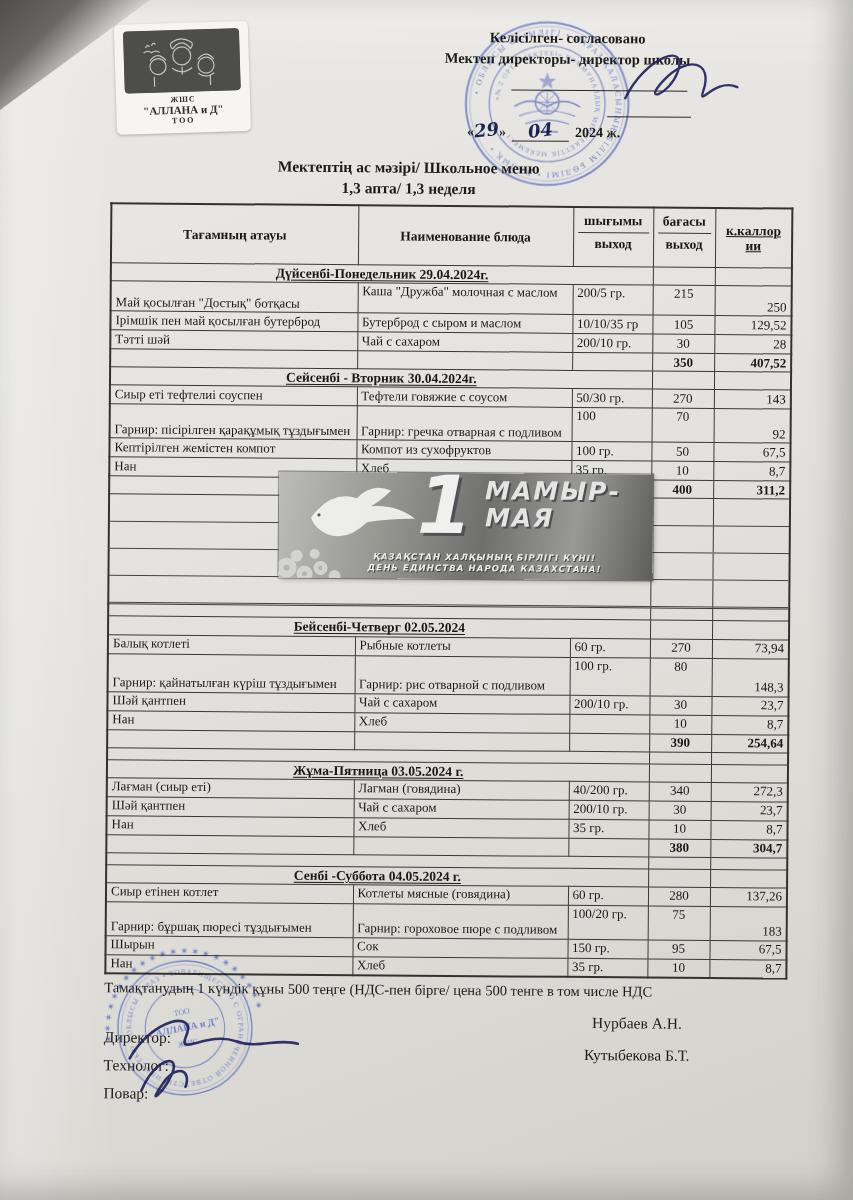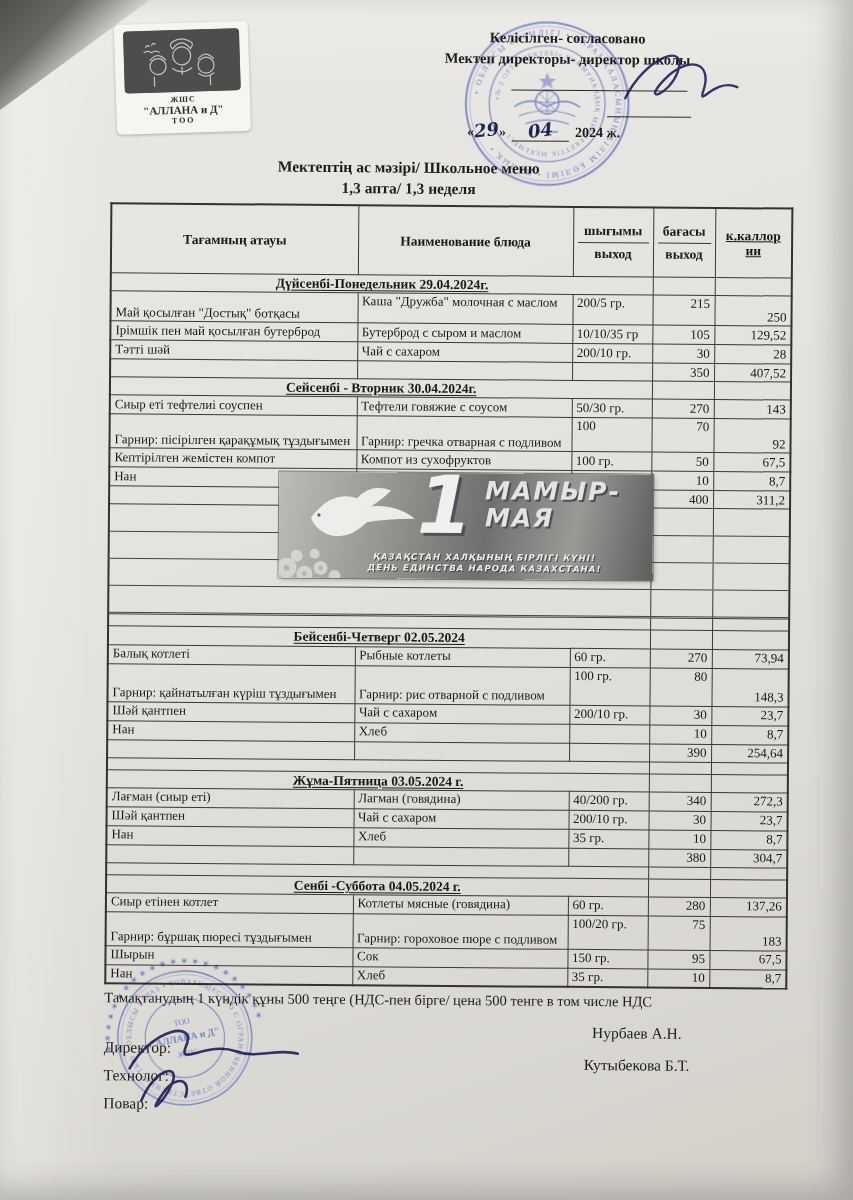--- a/index.html
+++ b/index.html
@@ -35,37 +35,37 @@
   .title{width:540px;margin:2px 0 6px 140px;text-align:center;font-weight:bold;font-size:15.5px;line-height:21px;}
 
   
   .table-wrap{position:relative;margin-left:112px;width:681px;}
   table.menu{border-collapse:collapse;width:681px;table-layout:fixed;font-size:13px;color:#181816;}
   .menu td,.menu th{border:1px solid #3a3935;padding:1px 4px;line-height:1.12;overflow:hidden;}
   table.menu{border:2px solid #33322e;}
   thead tr{height:38px;}
   th{font-size:13.5px;font-weight:bold;text-align:center;vertical-align:middle;}
   .th-stack{padding:0;}
-  .th-stack .th-top{border-bottom:1px solid #3a3935;padding:14px 0 4px;}
+  .th-stack .th-top{border-bottom:1px solid #3a3935;padding:4px 0 4px;}
   .th-stack .th-bot{padding:3px 0 14px;}
   .th-cal div{line-height:15px;text-decoration:underline;}
   .day-hdr-row{height:17px;}
   .day-hdr-cell{font-weight:bold;text-align:center;text-decoration:underline;text-underline-offset:2px;font-size:13.5px;}
   tr.mrow{height:19px;}
   tr.r-split{height:30px;}
   tr.r-tall{height:34px;}
   tr.r-tall2{height:38px;}
   tr.total-row{height:18px;}
   tr.gap-row{height:12px;}
   tr.spacer-row{height:110px;}
   .cell-kk,.cell-ru{text-align:left;}
   .cell-out{}
-  .cell-price{text-align:right;}
+  .cell-price{text-align:center;}
   .cell-cal{text-align:right;}
-  .total-val{font-weight:normal;}
+  .total-val{font-weight:bold;}
   .r-split .cell-kk{vertical-align:bottom;}
   .r-split .cell-ru,.r-split .cell-out,.r-split .cell-price{vertical-align:top;}
   .r-split .cell-cal{vertical-align:bottom;padding-left:12px;}
   .r-tall .cell-kk,.r-tall2 .cell-kk,.r-tall .cell-ru,.r-tall2 .cell-ru{vertical-align:bottom;}
   .r-tall .cell-out,.r-tall2 .cell-out,.r-tall .cell-price,.r-tall2 .cell-price{vertical-align:top;}
   .r-tall .cell-cal,.r-tall2 .cell-cal{vertical-align:bottom;}
   .spacer-cell{background:repeating-linear-gradient(to bottom,rgba(0,0,0,0) 0 26px,#44433e 26px 27px);}
 
   
   .may-banner{position:absolute;left:171px;top:268px;width:374px;height:106px;z-index:5;

